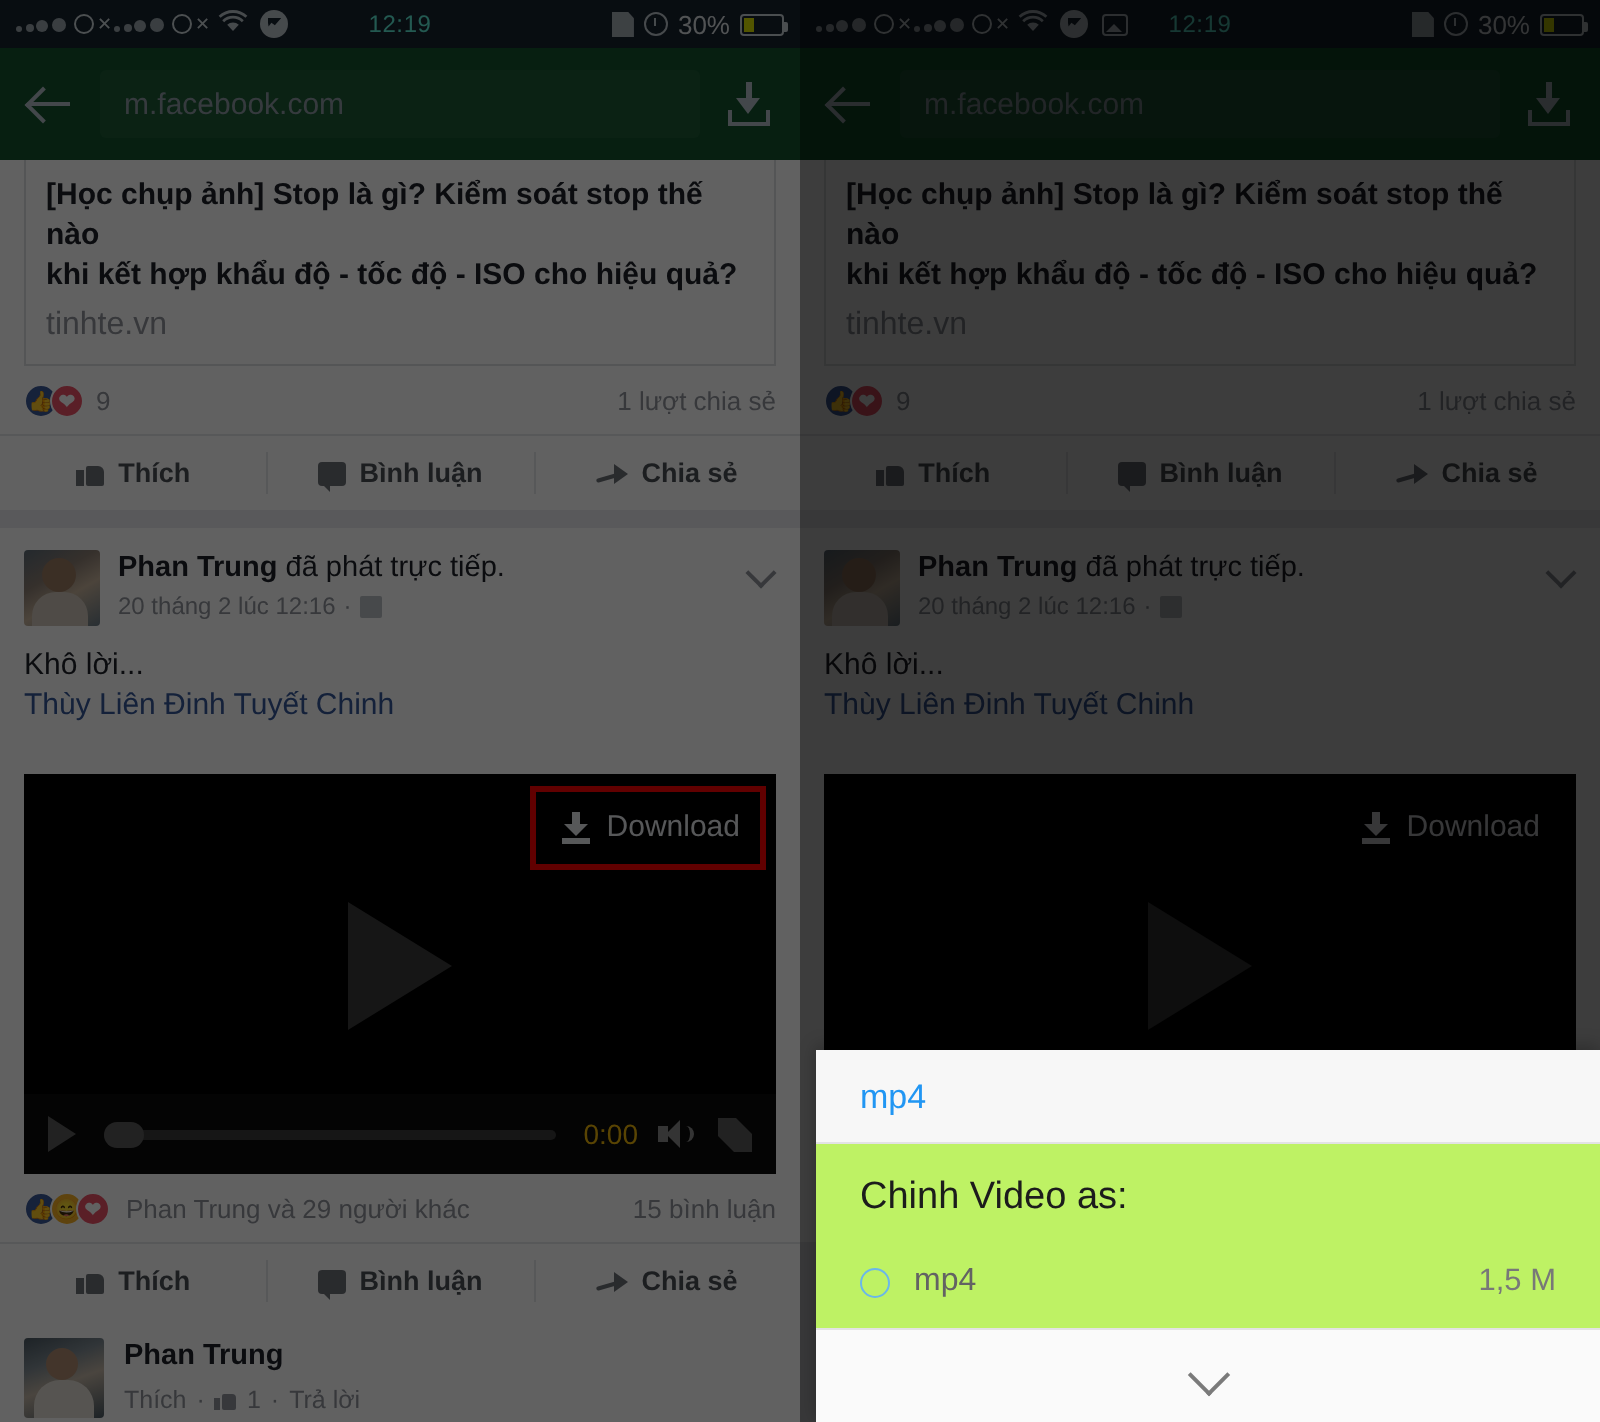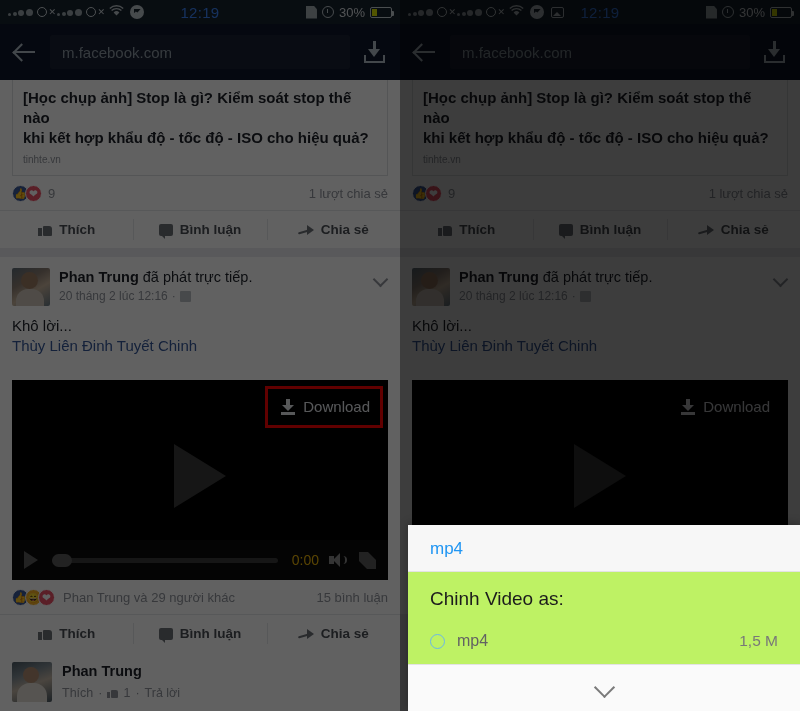--- a/index.html
+++ b/index.html
@@ -31,32 +31,32 @@
   .dots i:nth-child(2){ width:4px;height:4px; }
   .dots i:nth-child(3){ width:6px;height:6px; }
   .dots i:nth-child(4){ width:7px;height:7px; }
   .simring{ width:10px;height:10px;border:1.6px solid #c9d1d6;border-radius:50%; margin-left:2px;}
   .simx{ font-size:9px; color:#c9d1d6; margin-left:0px; letter-spacing:-1px;}
   .wifi{ margin-left:3px; }
   .msgr{ width:14px;height:14px;border-radius:50%;background:#b9c2c8;display:inline-flex;align-items:center;justify-content:center;margin-left:4px;}
   .msgr span{ width:7px;height:6px;background:#16222e;clip-path:polygon(0 0,100% 0,55% 60%,30% 40%,10% 70%); }
   .galicon{ width:13px;height:11px;border:1.5px solid #b9c2c8;border-radius:2px;margin-left:5px;position:relative;}
   .galicon:after{content:"";position:absolute;left:1px;bottom:1px;width:0;height:0;border-left:4px solid transparent;border-right:4px solid transparent;border-bottom:4px solid #b9c2c8;}
-  .sb-time{ position:absolute; left:0; right:0; text-align:center; font-size:15px; color:#3b82f6; letter-spacing:.3px;}
+  .sb-time{ position:absolute; left:0; right:0; text-align:center; font-size:12px; color:#5eead4; letter-spacing:.3px;}
   .sb-right{ margin-left:auto; display:flex; align-items:center; gap:5px; font-size:13px; color:#d5dade; }
   .sim2{ width:11px;height:13px;background:#b9c2c8;opacity:.85; clip-path:polygon(0 0,70% 0,100% 28%,100% 100%,0 100%); }
   .clockic{ width:12px;height:12px;border:1.6px solid #b9c2c8;border-radius:50%;position:relative; }
   .clockic:after{content:"";position:absolute;left:4px;top:2px;width:1.4px;height:4px;background:#b9c2c8;}
   .batt{ width:22px;height:11px;border:1.5px solid #c3ccd2;border-radius:2px;position:relative;display:flex;align-items:center;padding:1px;}
   .batt:after{content:"";position:absolute;right:-3px;top:3px;width:2px;height:5px;background:#c3ccd2;border-radius:0 1px 1px 0;}
   .batt i{ display:block;height:100%;width:30%;background:#d8e000; }
 
   
   .browserbar{
-    height:56px; background:#0f172a; display:flex; align-items:center;
+    height:56px; background:#14532d; display:flex; align-items:center;
     padding:0 12px; gap:12px; position:relative; z-index:5;
   }
   .backarrow{ width:26px;height:26px;position:relative;flex:0 0 auto; }
   .backarrow:before{content:"";position:absolute;left:3px;top:12px;width:20px;height:2px;background:#b0bcc6;}
   .backarrow:after{content:"";position:absolute;left:3px;top:7px;width:11px;height:11px;border-left:2px solid #b0bcc6;border-bottom:2px solid #b0bcc6;transform:rotate(45deg);}
   .urlfield{
     flex:1; height:34px; background:rgba(255,255,255,0.045);
     border-radius:3px; display:flex; align-items:center; padding:0 12px;
     color:#8e9aa4; font-size:15px;
   }
@@ -65,21 +65,21 @@
   .dlicon .head{position:absolute;left:6px;top:10px;width:0;height:0;border-left:6.5px solid transparent;border-right:6.5px solid transparent;border-top:8px solid #b0bcc6;}
   .dlicon .tray{position:absolute;left:2px;bottom:2px;width:21px;height:8px;border:2.5px solid #b0bcc6;border-top:none;}
 
   
   .content{ background:#e9ebee; position:relative; z-index:3; height:631px; }
 
   .card{ background:#fff; }
   .linkcard{ padding:0 12px 0 12px; }
   .lc-box{ border:1px solid #dddfe2; border-top:none; padding:8px 10px 10px; }
   .lc-title{ font-size:15px; font-weight:bold; color:#1d2129; line-height:20px; }
-  .lc-src{ font-size:10px; color:#90949c; margin-top:6px; }
+  .lc-src{ font-size:16px; color:#90949c; margin-top:6px; }
 
   .reactrow{ display:flex; align-items:center; padding:9px 12px 8px; font-size:12px; color:#90949c; }
   .rxn{ display:flex; align-items:center; }
   .rxn b{ width:17px;height:17px;border-radius:50%;display:inline-flex;align-items:center;justify-content:center;font-size:10px;color:#fff;margin-right:-4px;border:1.5px solid #fff;}
   .rxn .like{ background:#3b5998; }
   .rxn .love{ background:#ed5167; }
   .rxn .haha{ background:#f7b125; color:#6b4f05; }
   .rxn .cnt{ margin-left:10px; color:#90949c; font-size:13px;}
   .sharecnt{ margin-left:auto; font-size:13px; color:#90949c; }
 

